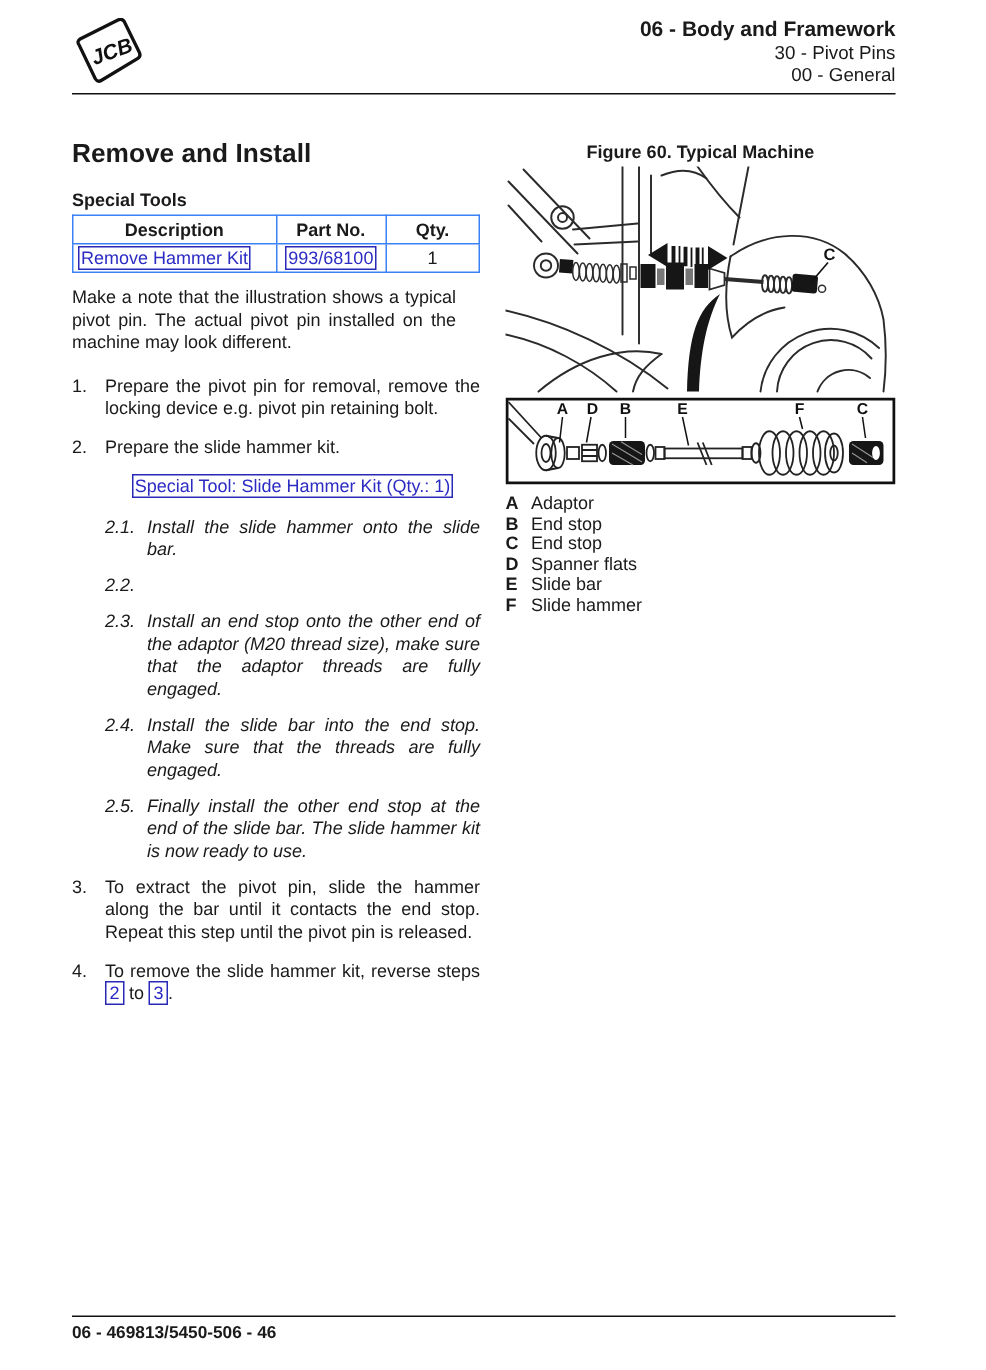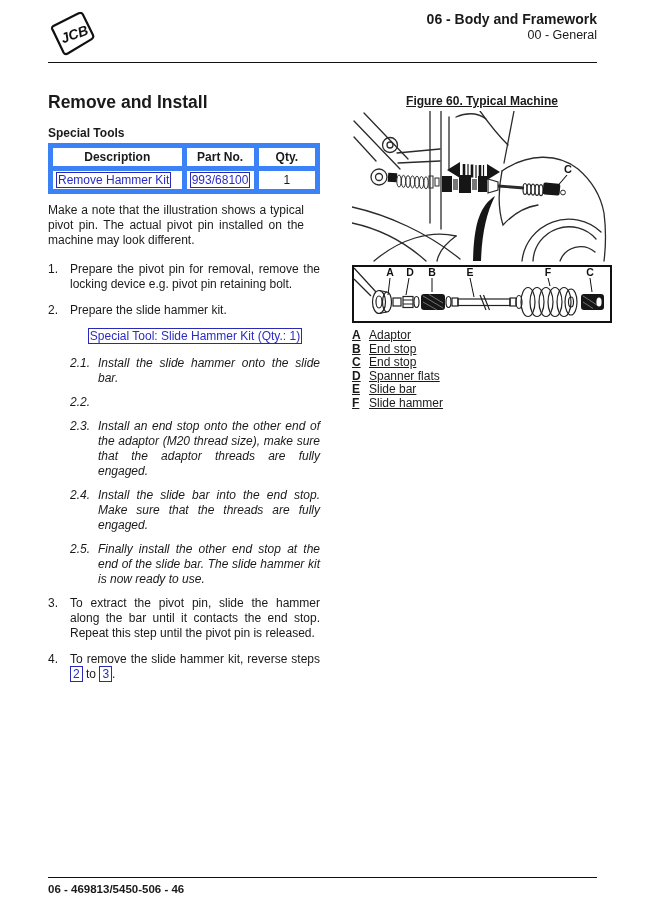--- a/index.html
+++ b/index.html
@@ -11,26 +11,26 @@
 
   
   .logo{position:absolute;left:46px;top:12px;}
   .header-text{position:absolute;right:60px;top:10px;text-align:right;}
   .h-title{font-size:14px;font-weight:bold;line-height:18px;}
   .h-sub{font-size:12.5px;line-height:15px;}
   .header-rule{position:absolute;left:48px;right:60px;top:62px;height:0;border-top:1.7px solid #111;}
 
   
   .col-left{position:absolute;left:48px;top:92px;width:272px;}
-  .col-right{position:absolute;left:352px;top:94px;width:260px;text-decoration:underline;}
+  .col-right{position:absolute;left:337px;top:94px;width:260px;}
 
   .section-title{font-size:17.5px;font-weight:bold;margin:0 0 13px 0;}
   .tools-heading{font-size:12px;font-weight:bold;margin:0 0 3px 0;}
   table.tools{border-collapse:collapse;width:100%;font-size:12px;table-layout:fixed;}
-  table.tools th,table.tools td{border:5px solid #3b82f6;padding:1px 3px;height:16px;}
+  table.tools th,table.tools td{border:1px solid #3b82f6;padding:1px 3px;height:16px;}
   table.tools th{font-weight:bold;text-align:center;}
   .col-desc{width:50%;} .col-part{width:27%;} .col-qty{width:23%;}
   td.center{text-align:center;}
 
   .link{color:#2b2bc4;border:1px solid #2929b8;padding:0 1px;text-decoration:none;cursor:pointer;}
   .ref-link{padding:0 2px;}
 
   .note{font-size:12px;line-height:15px;text-align:justify;margin:9px 16px 0 0;}
 
   .steps{margin-top:14px;font-size:12px;line-height:15px;}
@@ -63,20 +63,21 @@
   <div class="logo">
     <svg width="52" height="48" viewBox="0 0 52 48">
       <g transform="rotate(-20 26 24)">
         <path d="M10,12 Q9,9 12,8.2 L40,5 Q43,4.7 43.6,7.5 L46,30 Q46.3,33 43.4,33.6 L16,39 Q13,39.6 12.4,36.6 Z" fill="#ffffff" stroke="#111" stroke-width="2.2"></path>
         <text x="15" y="28" font-size="14" font-weight="bold" font-style="italic" fill="#111">JCB</text>
       </g>
     </svg>
   </div>
   <div class="header-text">
     <div class="h-title">06 - Body and Framework</div>
+    <div class="h-sub">30 - Pivot Pins</div>
     <div class="h-sub">00 - General</div>
   </div>
   <div class="header-rule"></div>
 
   <div class="col-left">
     <h1 class="section-title">Remove and Install</h1>
 
     <div class="tools-heading">Special Tools</div>
     <table class="tools">
       <colgroup>

